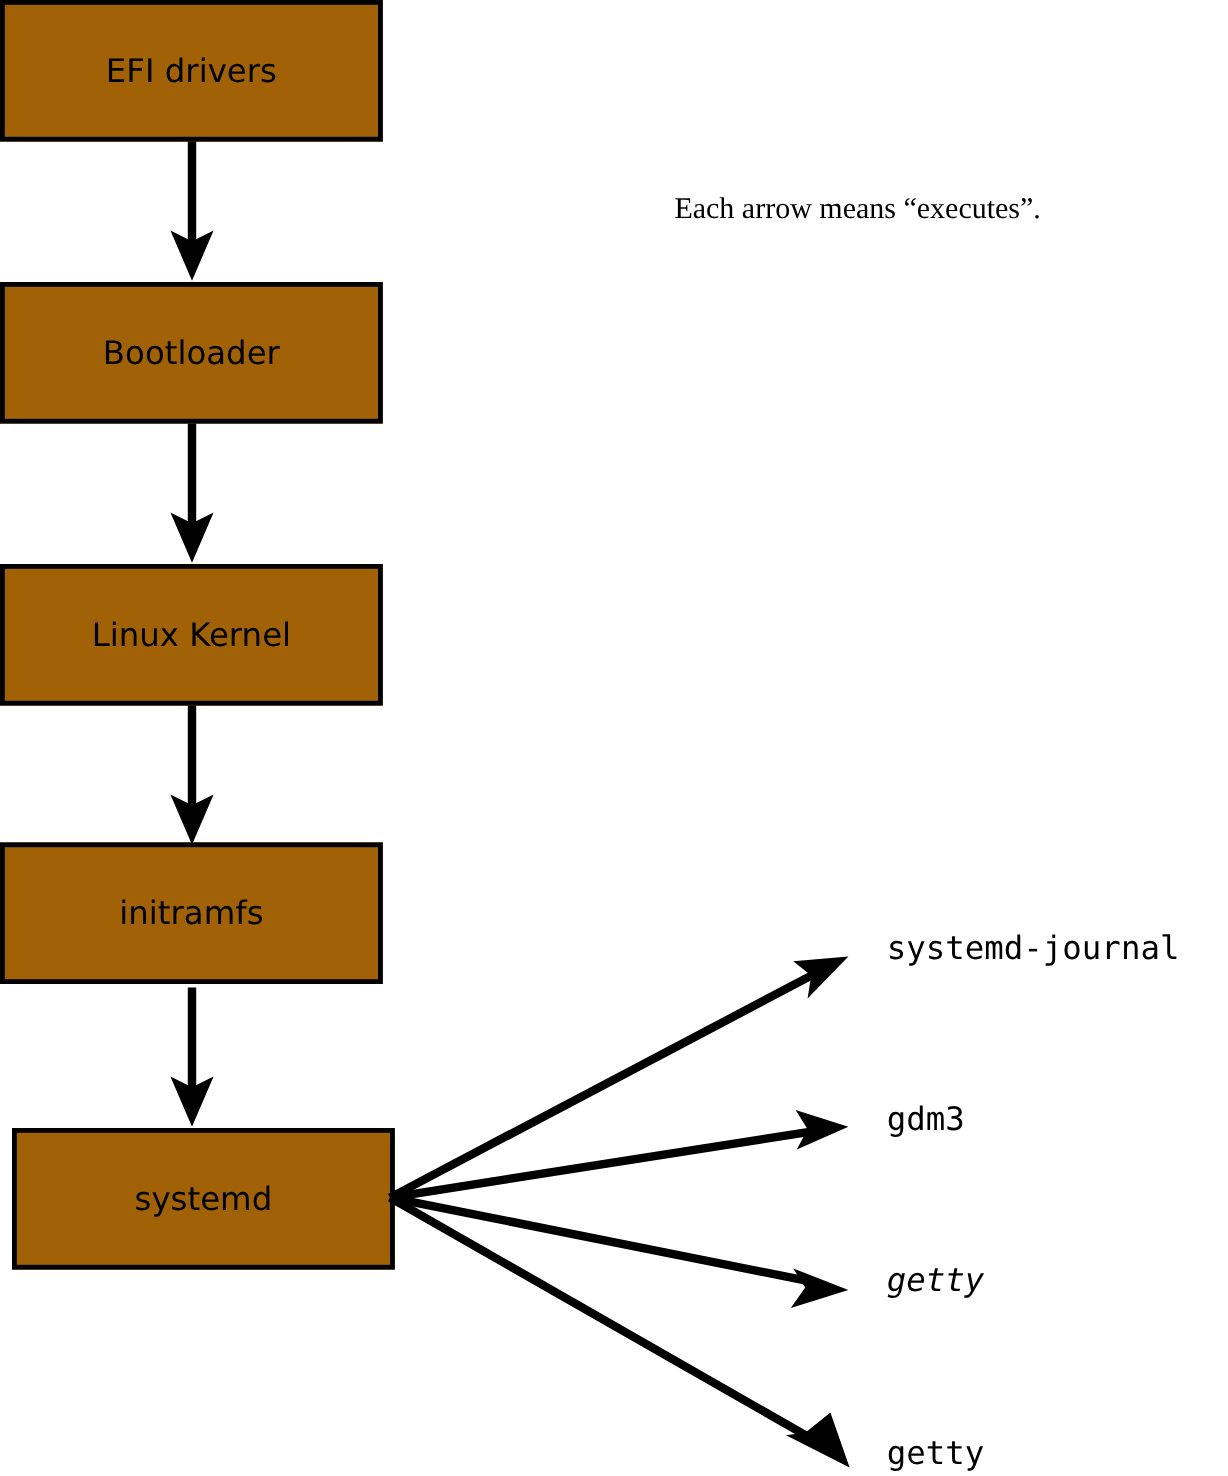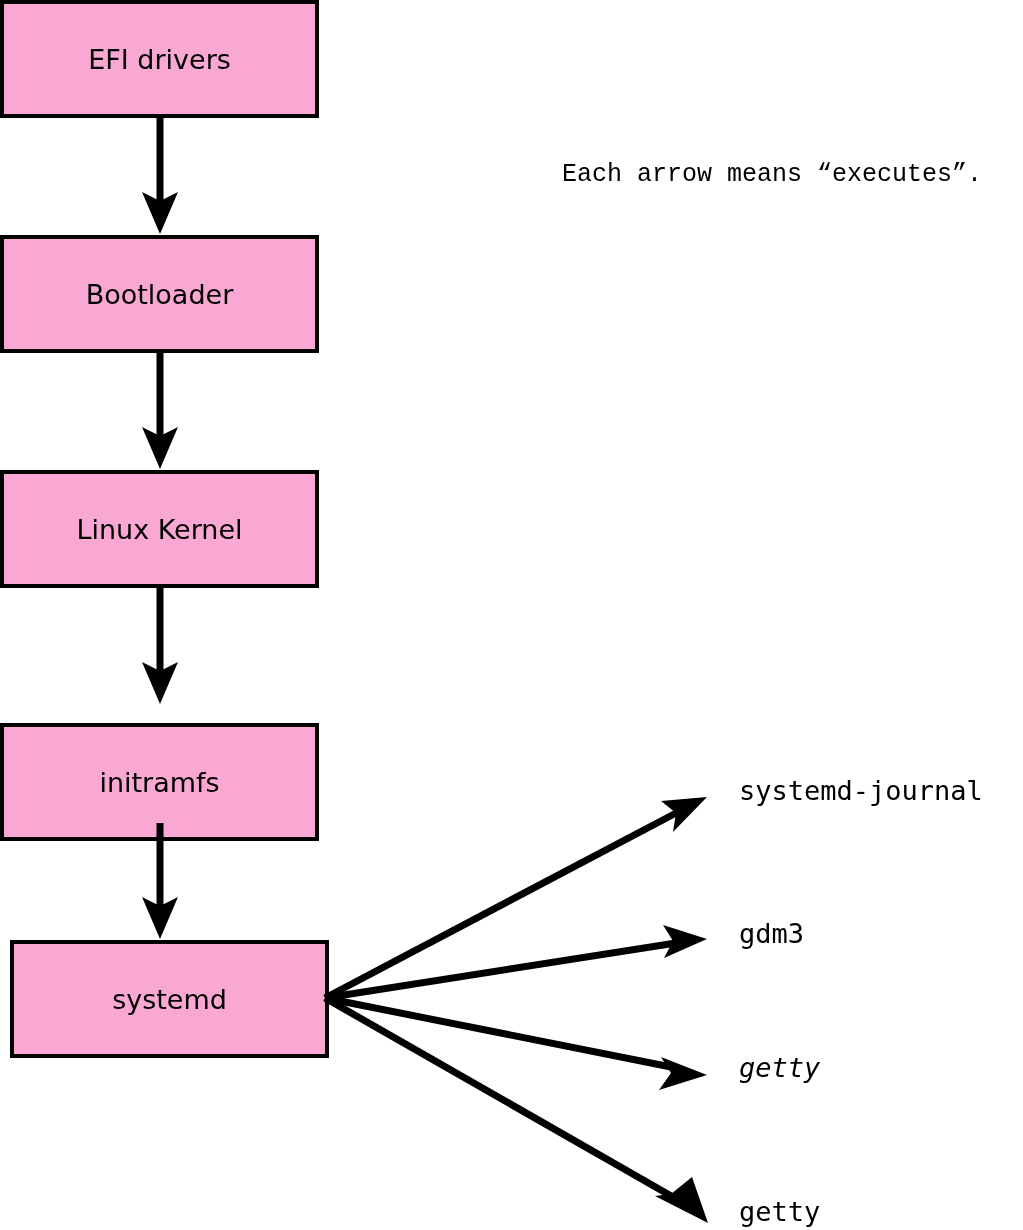--- a/index.html
+++ b/index.html
@@ -25,55 +25,55 @@
   }
 
   
   .boot-box {
     position: absolute;
     left: 0;
     width: 319px;
     height: 118px;
     box-sizing: border-box;
     border: 4px solid #000000;
-    background: #f9a8d4;
+    background: #a16207;
     display: flex;
     align-items: center;
     justify-content: center;
   }
   .boot-box .box-label {
     font-family: "DejaVu Sans", sans-serif;
     font-size: 27px;
     line-height: 1;
     color: #000000;
     white-space: nowrap;
   }
 
   #box-efi-drivers   { top: 0px; }
   #box-bootloader    { top: 235px; }
   #box-linux-kernel  { top: 470px; text-align: center; }
-  #box-initramfs     { top: 723px; }
+  #box-initramfs     { top: 702px; }
   #box-systemd       { top: 940px; margin-left: 10px; }
 
   
   #arrow-layer {
     position: absolute;
     left: 0;
     top: 0;
     width: 1023px;
     height: 1230px;
     pointer-events: none;
   }
 
   
   #caption-executes {
     position: absolute;
     left: 562px;
     top: 162px;
-    font-family: Liberation Mono, monospace;
+    font-family: Liberation Serif, serif;
     font-size: 25px;
     line-height: 1;
     color: #000000;
     white-space: nowrap;
   }
 
   
   .service-label {
     position: absolute;
     left: 721px;

